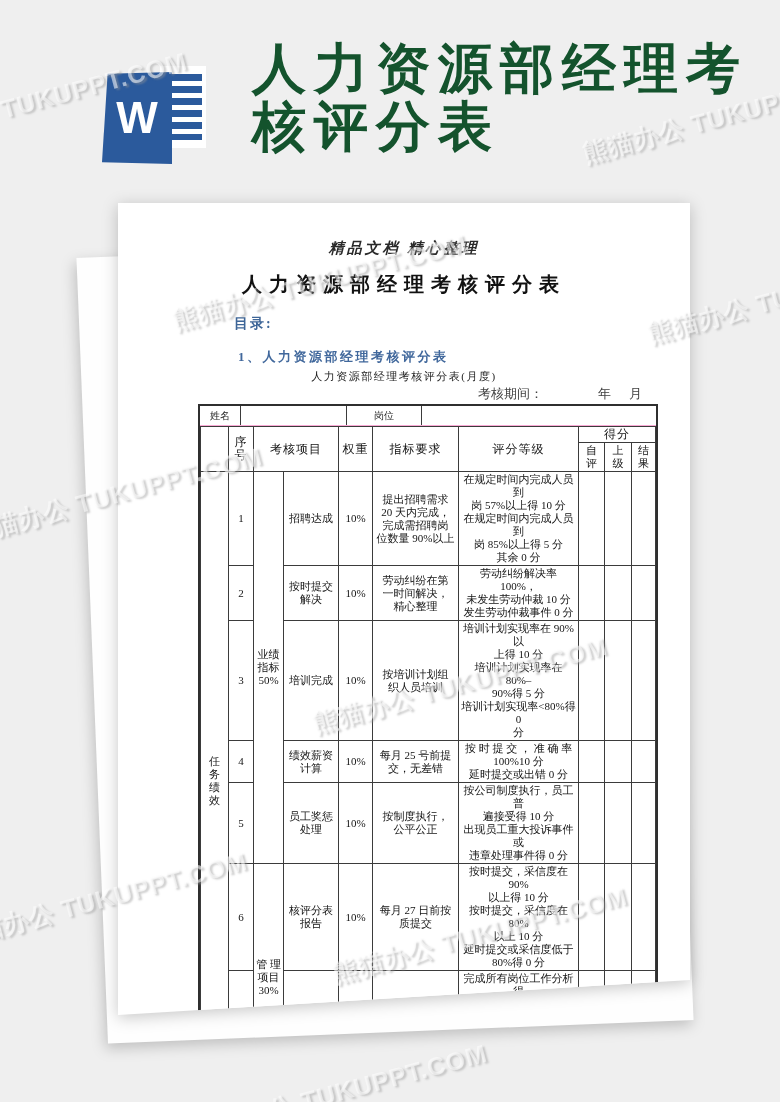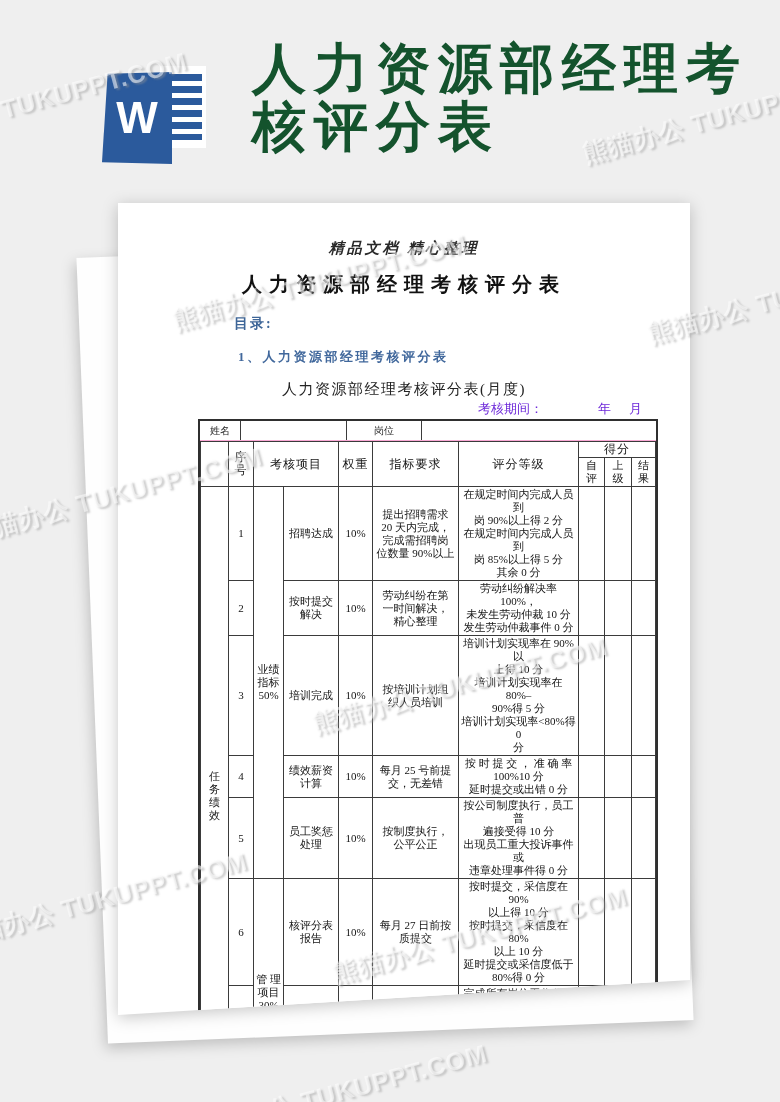--- a/index.html
+++ b/index.html
@@ -25,23 +25,23 @@
   .front-wrap{position:absolute;left:0;top:0;filter:drop-shadow(0 3px 8px rgba(0,0,0,0.22));}
   .page-front{position:absolute;left:118px;top:203px;width:572px;height:812px;background:#ffffff;
     clip-path:polygon(0 0,100% 0,100% 777px,0 100%);box-sizing:border-box;padding-top:36px;
     color:#1c1c1c;}
 
   
   .doc-tagline{text-align:center;font-size:15px;font-weight:700;font-style:italic;letter-spacing:3px;color:#2a2a2a;}
   .doc-title{margin-top:13px;text-align:center;font-size:20px;font-weight:600;letter-spacing:7px;color:#111;}
   .toc-label{margin:17px 0 12px 116px;font-size:14px;font-weight:700;color:#3e6698;letter-spacing:2px;}
   .toc-item{margin:15px 0 0 120px;font-size:13px;font-weight:600;color:#41689c;letter-spacing:2.5px;}
-  .tbl-title{margin-top:14px;text-align:center;font-size:15px;letter-spacing:1.5px;color:#222;}
+  .tbl-title{margin-top:3px;text-align:center;font-size:11px;letter-spacing:1.5px;color:#222;}
   .tablebox{margin:1px 0 0 80px;width:460px;}
-  .period{font-size:13px;text-align:right;padding-right:16px;color:#6d28d9;}
+  .period{font-size:13px;text-align:right;padding-right:16px;color:#404040;}
   .period .gap-y{display:inline-block;width:55px;}
   .period .gap-m{display:inline-block;width:18px;}
 
   
   .grid{border:2px solid #2f2f2f;margin-top:1px;background:#fff;}
   .info-row{display:flex;height:19px;font-size:10px;border-bottom:1px solid #f9a8d4;text-align:right;}
   .info-row>div{display:flex;align-items:center;justify-content:center;box-sizing:border-box;}
   .ic1{width:41px;border-right:1px solid #3b3b3b;}
   .ic2{width:106px;border-right:1px solid #3b3b3b;}
   .ic3{width:75px;border-right:1px solid #3b3b3b;}
@@ -147,21 +147,21 @@
             <td rowspan="5">业绩
 指标
 50%</td>
             <td class="item">招聘达成</td>
             <td>10%</td>
             <td>提出招聘需求
 20 天内完成，
 完成需招聘岗
 位数量 90%以上</td>
             <td>在规定时间内完成人员到
-岗 90%以上得 2 分
+岗 57%以上得 10 分
 在规定时间内完成人员到
 岗 85%以上得 5 分
 其余 0 分</td>
             <td></td>
             <td></td>
             <td></td>
           </tr>
           <tr class="r2">
             <td>2</td>
             <td class="item">按时提交

